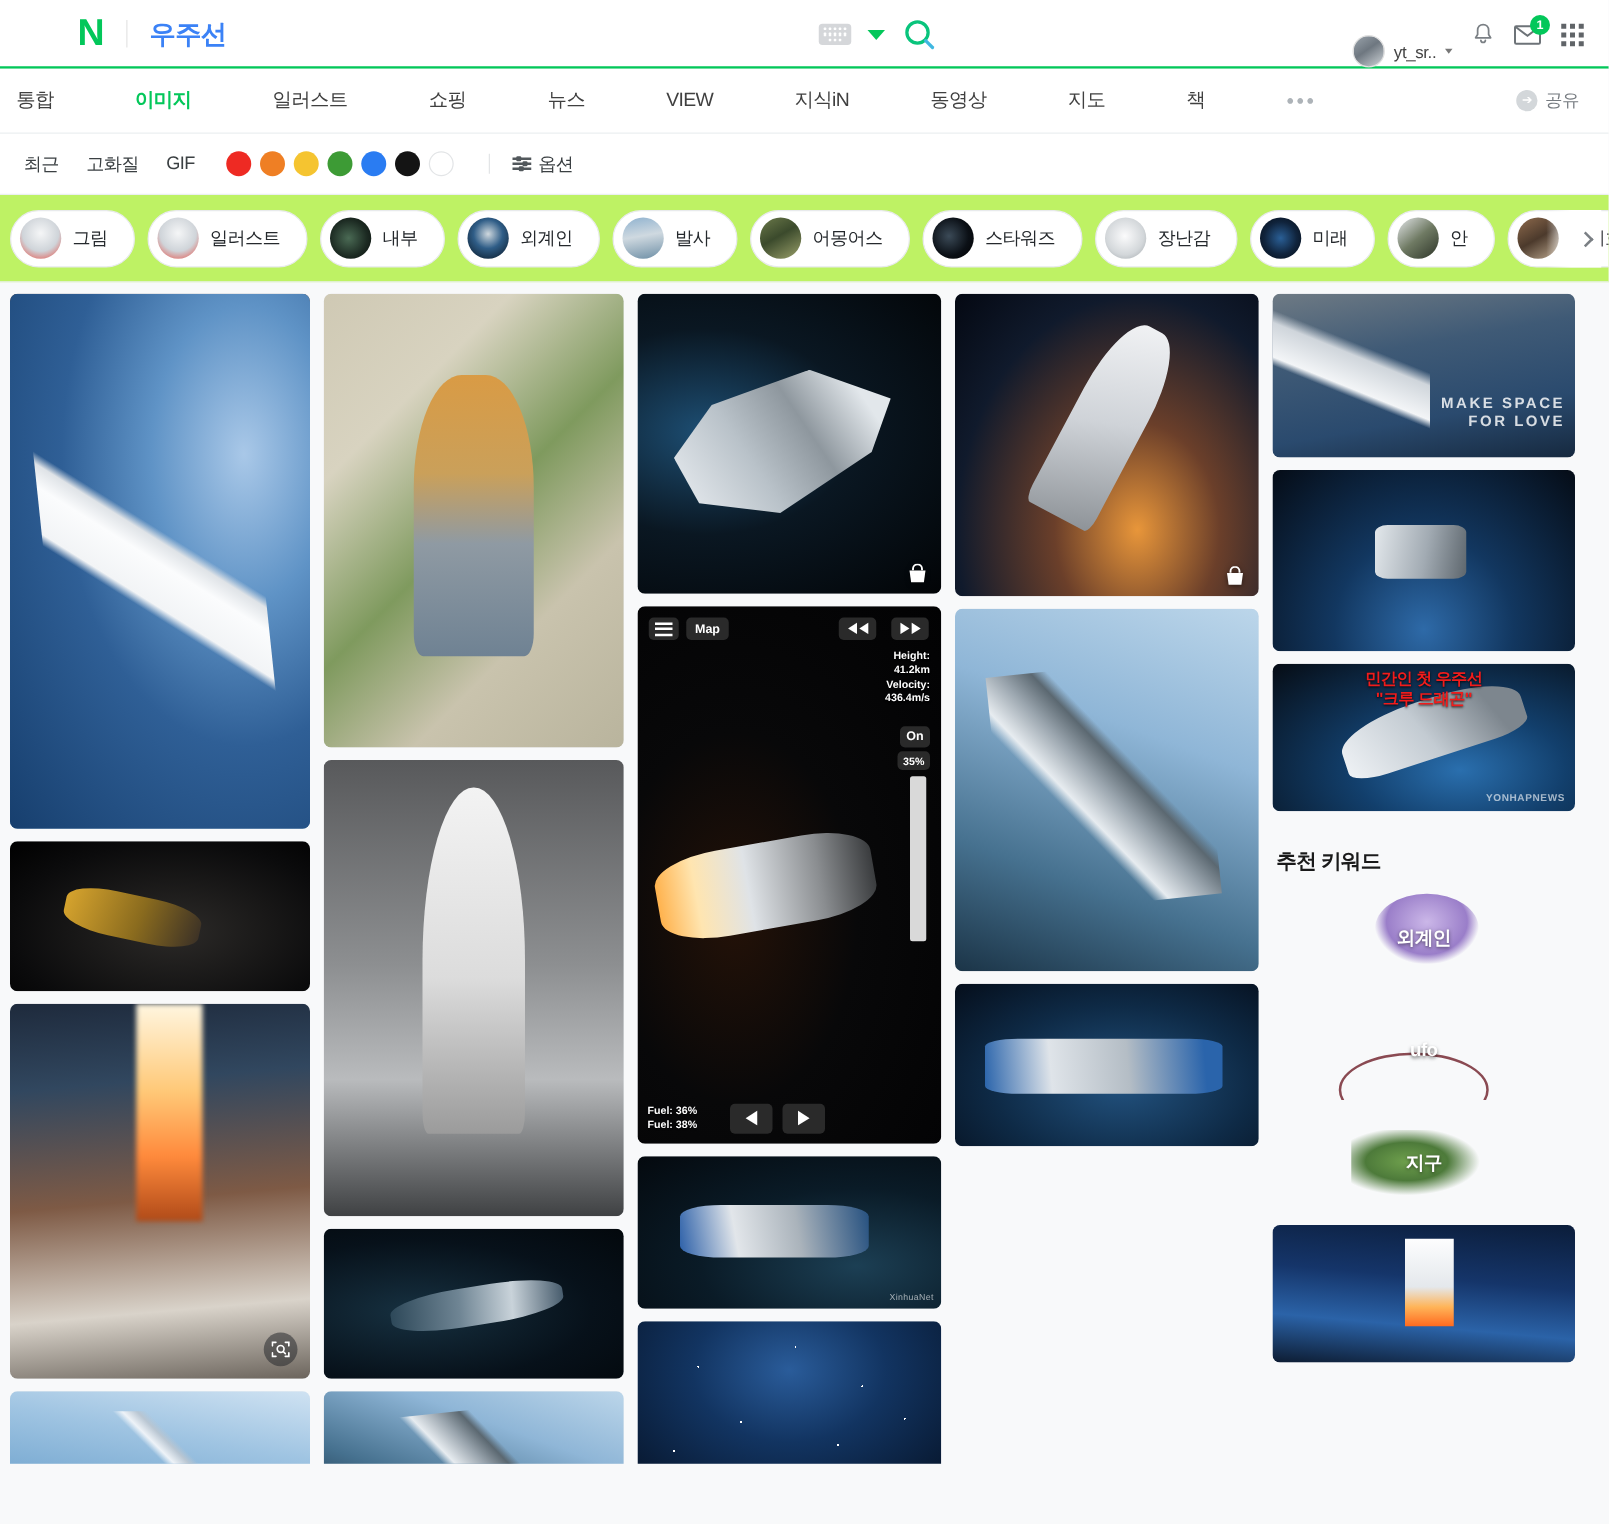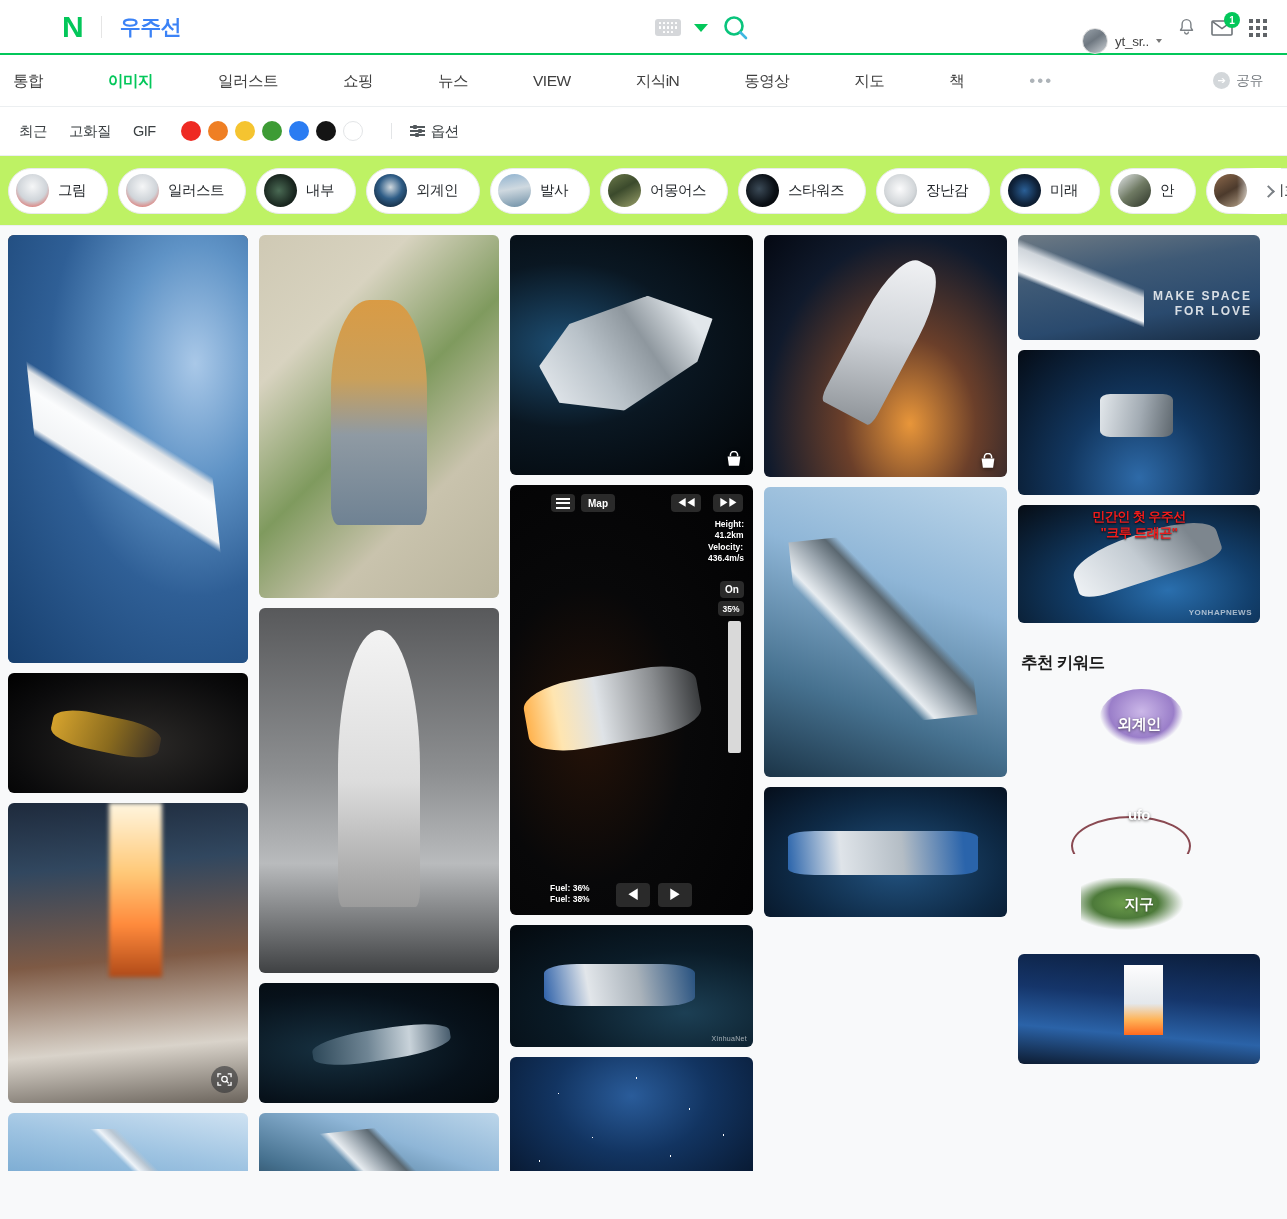--- a/index.html
+++ b/index.html
@@ -314,34 +314,34 @@
     content:""; position:absolute; left:22%; top:52%; width:48%; height:70%;
     border: 2px solid #8a4a52; border-radius: 50%;
   }
   .p-earth-kw { background: radial-gradient(ellipse at 45% 48%, #2e7ec4 0%, #18507f 40%, #0a2440 72%, #030a14 100%); }
   .p-earth-kw::after {
     content:""; position:absolute; left:26%; top:18%; width:46%; height:70%;
     background: radial-gradient(ellipse at 40% 45%, #6fa04d 0%, #4d7a3a 35%, transparent 62%);
   }
 
   
-  .hud { position: absolute; inset: 0; z-index: 3; font-family: "Liberation Sans", sans-serif; margin-left: 32px; }
+  .hud { position: absolute; inset: 0; z-index: 3; font-family: "Liberation Sans", sans-serif; }
   .hud-btn {
     position: absolute; background: #2a2a2a; border-radius: 4px; color: #fff;
     display: flex; align-items: center; justify-content: center;
     font-size: 10px; font-weight: 700;
   }
   .hud-hamburger { left: 9px; top: 9px; width: 24px; height: 18px; flex-direction: column; gap: 2.5px; }
   .hud-hamburger i { display: block; width: 14px; height: 2px; background: #fff; }
   .hud-map { left: 39px; top: 9px; width: 34px; height: 18px; }
   .hud-rew { right: 52px; top: 9px; width: 30px; height: 18px; letter-spacing: -1px; }
   .hud-ff  { right: 10px; top: 9px; width: 30px; height: 18px; letter-spacing: -1px; }
   .hud-stat {
     position: absolute; right: 9px; color: #fff; font-size: 8.5px;
-    font-weight: 700; line-height: 1.25;
+    font-weight: 700; text-align: right; line-height: 1.25;
     text-shadow: 0 1px 1px rgba(0,0,0,.8);
   }
   .hud-height { top: 34px; }
   .hud-velocity { top: 57px; }
   .hud-on { right: 9px; top: 96px; width: 24px; height: 17px; }
   .hud-pct { right: 9px; top: 116px; width: 26px; height: 15px; font-size: 8.5px; }
   .hud-throttle {
     position: absolute; right: 12px; top: 136px; width: 13px; height: 132px;
     background: #d9d9d9; border-radius: 2px;
   }
@@ -662,21 +662,21 @@
     </div>
     <div class="tile" style="height:290px">
       <div class="ph p-mecha"></div>
     </div>
     <div class="tile" style="height:130px">
       <div class="ph p-iss-blue"></div>
     </div>
   </div>
 
   <div class="col col-5">
-    <div class="tile" style="height:105px">
+    <div class="tile" style="height:131px">
       <div class="ph p-makespace"></div>
       <span class="overlay-text makespace-txt">MAKE SPACE<br>FOR LOVE</span>
     </div>
     <div class="tile" style="height:145px">
       <div class="ph p-ksp"></div>
     </div>
     <div class="tile" style="height:118px">
       <div class="ph p-crewdragon"></div>
       <span class="overlay-text crew-txt">민간인 첫 우주선<br>"크루 드래곤"</span>
       <span class="yonhap-wm">YONHAPNEWS</span>

